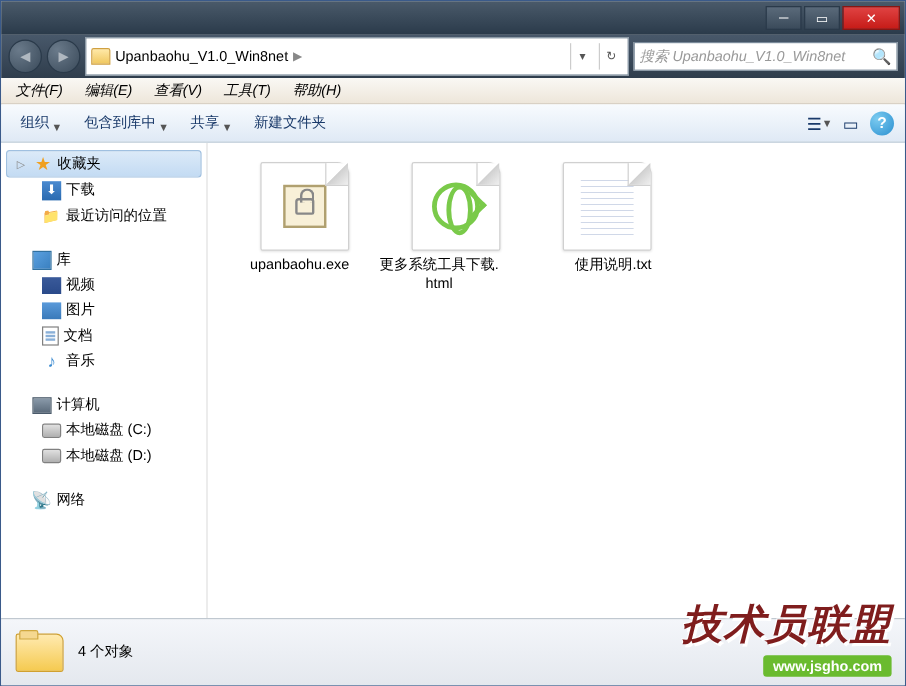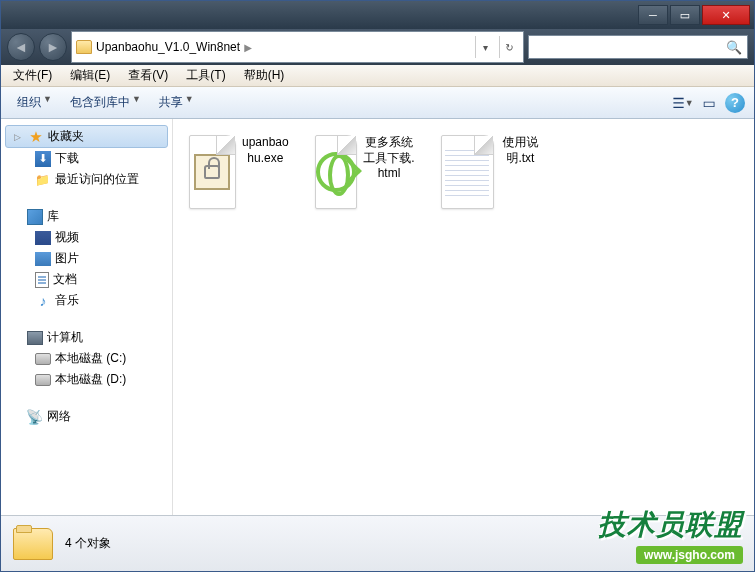--- a/index.html
+++ b/index.html
@@ -19,26 +19,26 @@
 .navbar { height: 36px; background: linear-gradient(to bottom, #48586a, #2f3d4c); display: flex; align-items: center; padding: 0 6px; gap: 4px; }
 .nav-btn { width: 28px; height: 28px; border-radius: 50%; background: radial-gradient(circle at 30% 30%, #6a7a8a, #3a4a5a); border: 1px solid #2a3a4a; display: flex; align-items: center; justify-content: center; color: #b0b8c0; font-size: 14px; cursor: pointer; }
 .addressbar { flex: 1; height: 24px; background: #fff; border: 1px solid #7a8a9a; display: flex; align-items: center; padding: 15px 4px; gap: 4px; font-size: 12px; }
 .folder-icon-sm { width: 16px; height: 14px; background: linear-gradient(to bottom, #ffe9a8, #f0c860); border: 1px solid #d0a040; border-radius: 2px 2px 0 0; }
 .breadcrumb-sep { color: #888; font-size: 10px; }
 .addr-btn { width: 20px; height: 22px; display: flex; align-items: center; justify-content: center; color: #555; font-size: 10px; cursor: pointer; border-left: 1px solid #ccc; }
 .searchbar { width: 220px; height: 24px; background: #fff; border: 1px solid #7a8a9a; display: flex; align-items: center; padding: 0 4px; gap: 4px; font-size: 12px; color: #999; font-style: italic; }
 .search-icon-sm { color: #555; font-style: normal; font-size: 13px; }
 
 
-.menubar { height: 22px; background: linear-gradient(to bottom, #faf8f4, #ede6da); border-bottom: 1px solid #d0c8b8; display: flex; align-items: center; padding: 0 4px; font-size: 12px; gap: 2px; }
+.menubar { height: 22px; background: linear-gradient(to bottom, #faf8f4, #ede6da); border-bottom: 1px solid #d0c8b8; display: flex; align-items: center; padding: 0 4px; font-size: 12px; gap: 2px; font-style: italic; }
 .menu-item { padding: 2px 8px; cursor: pointer; }
 
 
 .toolbar { height: 32px; background: linear-gradient(to bottom, #f8fbfe, #dfe9f5); border-bottom: 1px solid #b0c0d0; display: flex; align-items: center; padding: 0 8px; font-size: 12px; gap: 2px; color: #1a3a6a; }
-.tool-item { padding: 4px 8px; cursor: pointer; display: flex; align-items: flex-start; gap: 2px; }
+.tool-item { padding: 4px 8px; cursor: pointer; display: flex; align-items: flex-end; gap: 2px; }
 .dropdown-arrow { font-size: 9px; color: #555; }
 .toolbar-right { margin-left: auto; display: flex; align-items: center; gap: 4px; }
 .tool-icon { width: 22px; height: 22px; display: flex; align-items: center; justify-content: center; cursor: pointer; font-size: 14px; }
 .help-icon { width: 20px; height: 20px; border-radius: 50%; background: radial-gradient(circle at 30% 30%, #7bcbf0, #2a8fd0); color: #fff; font-weight: bold; display:flex; align-items:center; justify-content:center; font-size:13px; }
 
 
 .content { flex: 1; display: flex; background: #fff; overflow: hidden; }
 
 
 .sidebar { width: 172px; background: #fff; border-right: 1px solid #e0e0e0; padding: 6px 0; font-size: 12px; overflow-y: auto; }
@@ -57,21 +57,21 @@
 .icon-pic { width:16px; height:14px; background:linear-gradient(#5a9ada,#3a7aba); }
 .icon-doc { width:14px; height:16px; background:#fff; border:1px solid #808080; position:relative; }
 .icon-doc::before { content:""; position:absolute; top:3px; left:2px; right:2px; height:2px; background:#8ab0d8; box-shadow: 0 3px 0 #8ab0d8, 0 6px 0 #8ab0d8; }
 .icon-music { width:16px; height:16px; display:flex; align-items:center; justify-content:center; color:#3a8ad0; font-size:14px; }
 .icon-computer { width:16px; height:14px; background:linear-gradient(#8a9aaa,#5a6a7a); border:1px solid #4a5a6a; }
 .icon-disk { width:16px; height:12px; background:linear-gradient(#e0e0e0,#b0b0b0); border:1px solid #808080; border-radius:2px; }
 .icon-network { width:16px; height:16px; display:flex; align-items:center; justify-content:center; color:#4a9ad0; font-size:14px; }
 
 
 .filepane { flex: 1; padding: 12px; display: flex; flex-wrap: wrap; align-content: flex-start; gap: 12px 16px; }
-.file-item { width: 110px; display: flex; flex-direction: row; align-items: flex-start; gap: 4px; cursor: pointer; padding: 4px; }
+.file-item { width: 110px; display: flex; flex-direction: column; align-items: flex-end; gap: 4px; cursor: pointer; padding: 4px; }
 .file-thumb { width: 74px; height: 74px; background: #fff; border: 1px solid #d0d0d0; border-radius: 2px 10px 2px 2px; display: flex; align-items: center; justify-content: center; position: relative; box-shadow: 0 1px 2px rgba(0,0,0,0.1); }
 .file-thumb::after { content:""; position:absolute; top:0; right:0; width:18px; height:18px; background:linear-gradient(135deg,#fff 0%, #fff 48%, #d0d0d0 50%, #f0f0f0 100%); border-bottom:1px solid #d0d0d0; border-left:1px solid #d0d0d0; }
 .file-label { font-size: 12px; text-align: center; line-height: 1.3; word-break: break-all; max-width: 110px; }
 
 .thumb-exe .inner { width:36px; height:36px; border:2px solid #b0a070; background:#f8f0d8; display:flex; align-items:center; justify-content:center; }
 .thumb-exe .lock { width:16px; height:14px; border:2px solid #888; border-radius:3px 3px 2px 2px; position:relative; }
 .thumb-exe .lock::before { content:""; position:absolute; top:-10px; left:2px; width:8px; height:10px; border:2px solid #888; border-bottom:none; border-radius:6px 6px 0 0; }
 
 .thumb-zip .inner { width:40px; height:40px; background:linear-gradient(to bottom,#c84a5a 0%,#c84a5a 25%,#4a8a5a 25%,#4a8a5a 50%,#4a6aca 50%,#4a6aca 75%,#c8a84a 75%); border:1px solid #654321; position:relative; }
 .thumb-zip .inner::before { content:""; position:absolute; left:14px; top:-8px; width:12px; height:10px; border:2px solid #888; border-bottom:none; border-radius:8px 8px 0 0; }
@@ -82,21 +82,21 @@
 
 .thumb-txt .inner { width:44px; height:52px; background:repeating-linear-gradient(to bottom,#fff 0,#fff 4px,#d0d8e8 4px,#d0d8e8 5px); }
 
 
 .statusbar { height: 56px; background: linear-gradient(to bottom, #f4f6fa, #e4e8ee); border-top: 1px solid #c0c8d0; display: flex; align-items: center; padding: 0 12px; gap: 12px; font-size: 12px; }
 .status-folder { width: 40px; height: 32px; background: linear-gradient(to bottom, #ffeab0, #f5ca50); border: 1px solid #d0a030; border-radius: 2px 6px 2px 2px; position:relative; }
 .status-folder::before { content:""; position:absolute; top:-4px; left:2px; width:14px; height:6px; background:#f5d890; border:1px solid #d0a840; border-radius:2px 2px 0 0; }
 
 
 .watermark { position: absolute; bottom: 8px; right: 12px; text-align: right; }
-.wm-main { font-size: 28px; font-weight: bold; color: #15803d; text-shadow: 2px 2px 0 #fff, -1px -1px 0 #fff; font-style: italic; letter-spacing: 1px; }
+.wm-main { font-size: 34px; font-weight: bold; color: #7f1d1d; text-shadow: 2px 2px 0 #fff, -1px -1px 0 #fff; font-style: italic; letter-spacing: 1px; }
 .wm-sub { font-size: 12px; color: #fff; background: #6abb2f; padding: 2px 8px; border-radius: 3px; margin-top: 2px; display: inline-block; font-weight: bold; }
 </style>
 </head>
 <body>
 
 <div class="window">
 
   <div class="titlebar">
     <div class="win-controls">
       <div class="win-btn min">─</div>
@@ -110,20 +110,21 @@
     <div class="nav-btn">►</div>
     <div class="addressbar">
       <span class="folder-icon-sm"></span>
       <span>Upanbaohu_V1.0_Win8net</span>
       <span class="breadcrumb-sep">▶</span>
       <span style="flex:1"></span>
       <span class="addr-btn">▾</span>
       <span class="addr-btn">↻</span>
     </div>
     <div class="searchbar">
+      <span>搜索 Upanbaohu_V1.0_Win8net</span>
       <span style="flex:1"></span>
       <span class="search-icon-sm">🔍</span>
     </div>
   </div>
 
   <div class="menubar">
     <div class="menu-item">文件(F)</div>
     <div class="menu-item">编辑(E)</div>
     <div class="menu-item">查看(V)</div>
     <div class="menu-item">工具(T)</div>
@@ -136,20 +137,21 @@
         <span class="dropdown-arrow">▼</span>
       </div>
     <div class="tool-item">
         <span>包含到库中</span>
         <span class="dropdown-arrow">▼</span>
       </div>
     <div class="tool-item">
         <span>共享</span>
         <span class="dropdown-arrow">▼</span>
       </div>
+    <div class="tool-item">新建文件夹</div>
     <div class="toolbar-right">
       <div class="tool-icon">☰ <span class="dropdown-arrow">▼</span></div>
       <div class="tool-icon">▭</div>
       <div class="tool-icon">
           <span class="help-icon">?</span>
         </div>
     </div>
   </div>
 
   <div class="content">

